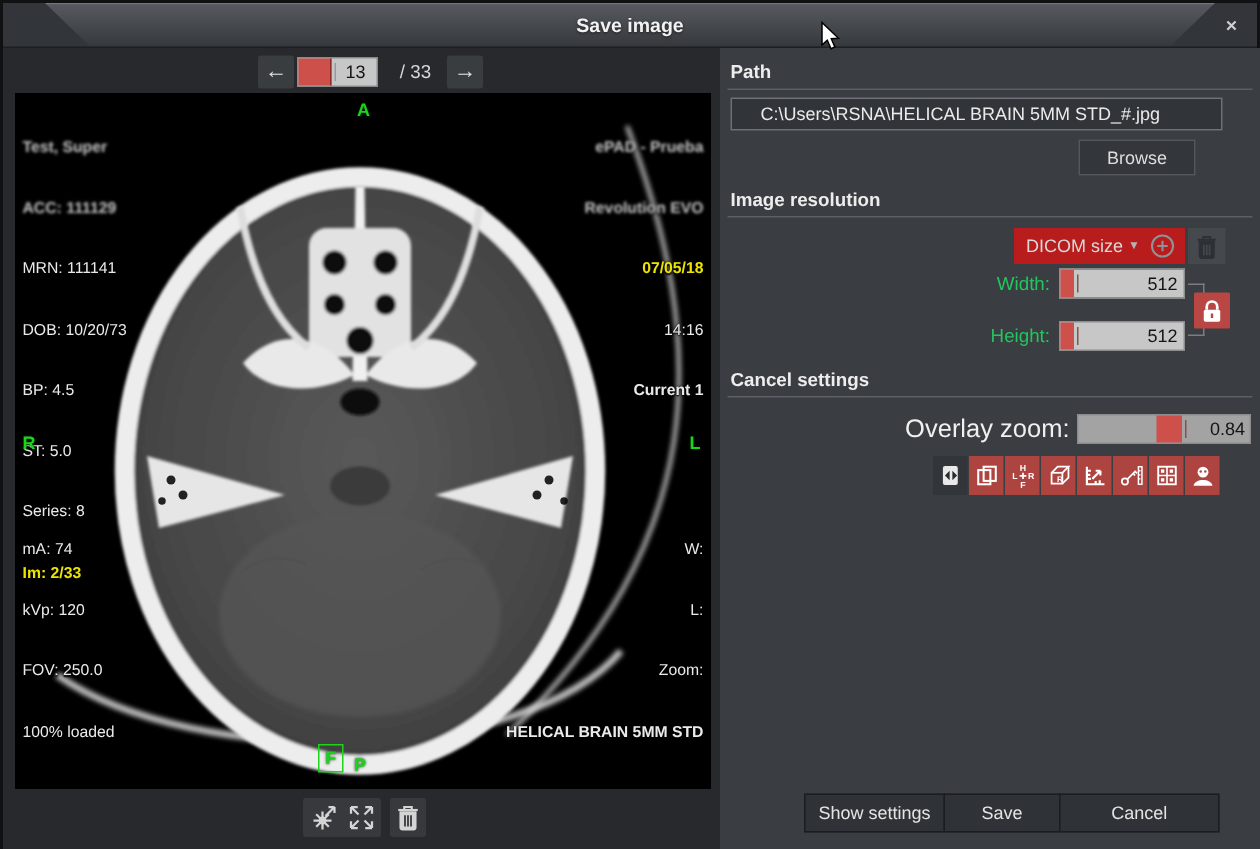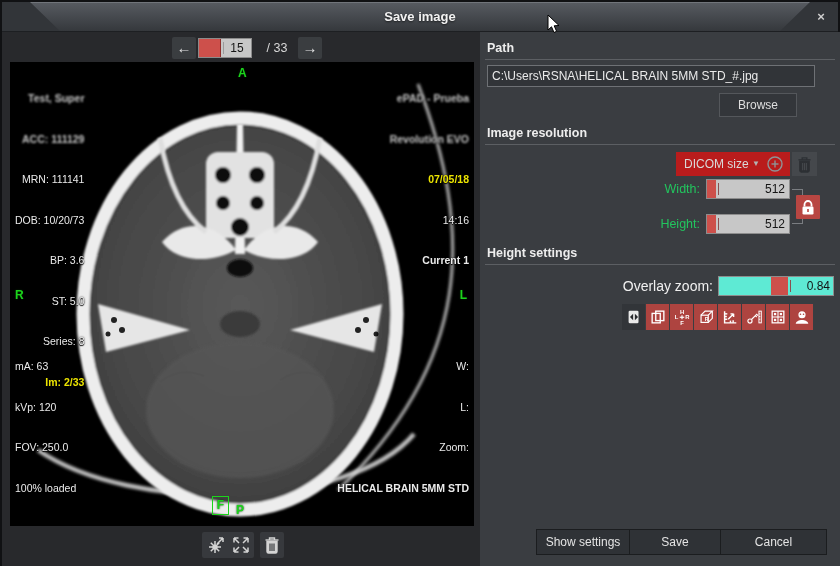--- a/index.html
+++ b/index.html
@@ -38,21 +38,21 @@
                      color:#161616; font-size:12px; text-align:center; line-height:18px; }
   #nav-total { position:absolute; left:256px; top:2px; width:38px; color:#d8d8d8;
                font-size:12.5px; line-height:18px; text-align:center; }
 
   
   #ctimage { position:absolute; left:8px; top:30px; width:464px; height:464px;
              background:#000; overflow:hidden; }
   .ovl { position:absolute; font-size:10.5px; line-height:13.5px; color:#eaeaea;
          text-shadow:0 0 2px #000, 0 1px 1px #000; white-space:pre; }
   .ovl div { pointer-events:none; }
-  #ovl-tl { left:5px; top:3px;text-align:right; }
+  #ovl-tl { left:5px; top:3px; }
   #ovl-tr { right:5px; top:3px; text-align:right; }
   #ovl-bl { left:5px; bottom:4px; }
   #ovl-br { right:5px; bottom:4px; text-align:right; }
   .blurred { filter:blur(1.1px); color:#c4c4c4; font-weight:bold; }
   .yellow  { color:#ece400; font-weight:bold; }
   .boldln  { font-weight:bold; }
   .marker { position:absolute; color:#1cd41c; font-size:12px; font-weight:bold;
             text-shadow:0 0 2px #003300; }
   #mk-a { left:228px; top:4px; }
   #mk-r { left:5px; top:226px; }
@@ -69,21 +69,21 @@
   .vtbtn svg { position:absolute; top:4px; }
 
   
   #rightcol { position:absolute; left:478px; top:30px; width:360px; height:534px;
               background:#3a3d41; }
   .sechdr { position:absolute; left:7px; color:#ededed; font-size:12.5px; font-weight:bold; }
   .secline { position:absolute; left:5px; right:5px; height:1px; background:#5c5f63; }
 
   #path-input { position:absolute; left:7px; top:33px; width:328px; height:22px;
                 background:#313438; border:1px solid #6e7175; color:#eaeaea;
-                font-size:12px; padding:0 4px; font-family:"Liberation Sans",sans-serif; }
+                font-size:12px; padding:0 19px; font-family:"Liberation Sans",sans-serif; }
   #browse-btn { position:absolute; left:239px; top:61px; width:78px; height:24px;
                 background:#33363a; border:1px solid #54575b; color:#dedede;
                 font-size:12px; font-family:"Liberation Sans",sans-serif; }
 
   #preset-strip { position:absolute; left:196px; top:120px; width:114px; height:24px;
                   background:#b91c1c; }
   #preset-label { position:absolute; left:8px; top:0; line-height:24px; color:#d9d9d9; font-size:12px; }
   #preset-caret { position:absolute; left:76px; top:0; line-height:24px; color:#b3b3b3; font-size:8px; }
   #preset-add { position:absolute; left:90px; top:3px; width:18px; height:18px; }
   #preset-trash { position:absolute; left:312px; top:120px; width:25px; height:24px;
@@ -97,38 +97,38 @@
   .dragslider .val { position:absolute; right:4px; top:0; color:#151515; font-size:12px;
                      line-height:18px; }
   #bracket { position:absolute; left:312px; top:157px; width:11px; height:35px;
              border-top:1px solid #7a7d81; border-right:1px solid #7a7d81;
              border-bottom:1px solid #7a7d81; }
   #lock-btn { position:absolute; left:316px; top:163px; width:24px; height:24px;
               background:#b84642; border-radius:1px; }
   #lock-btn svg { position:absolute; left:4px; top:3px; }
 
   #ovzoom-label { position:absolute; left:60px; top:244px; width:173px; text-align:right;
-                  color:#f0f0f0; font-size:14px; line-height:20px; }
+                  color:#f0f0f0; font-size:17px; line-height:20px; }
   #ovzoom-slider { position:absolute; left:238px; top:244px; width:116px; height:20px;
-                   background:#5eead4; border:1px solid #8d8d8d; }
+                   background:#a3a3a3; border:1px solid #8d8d8d; }
   #ovzoom-slider .red { position:absolute; left:52px; top:0; width:17px; height:100%;
                         background:#cd504b; }
   #ovzoom-slider .tick { position:absolute; left:71px; top:3px; width:1px; height:12px; background:#8a5050; }
   #ovzoom-slider .val { position:absolute; right:3px; top:0; color:#151515; font-size:12px; line-height:18px; }
 
   #ovicons { position:absolute; left:142px; top:272px; height:26px; display:flex; gap:1px; }
   .ovbtn { width:23px; height:26px; background:#ae4440; border:0; position:relative; padding:0; }
   .ovbtn.off { background:#323539; }
   .ovbtn svg { position:absolute; left:2.5px; top:4px; }
 
   #footer { position:absolute; left:57px; top:497px; height:26px; display:flex;align-items:center; }
   .fbtn { height:26px; background:#2f3236; border:1px solid #1b1d1f; color:#e4e4e4;
           font-size:12px; font-family:"Liberation Sans",sans-serif; margin-left:-1px; }
   #btn-showsettings { width:94px; }
-  #btn-save { width:92px; }
+  #btn-save { width:78px; }
   #btn-cancel { width:107px; }
 
   #cursor { position:absolute; left:545px; top:12px; pointer-events:none; z-index:50; }
 </style>
 </head>
 <body>
 
 <div id="window">
 
   <div id="titlebar">
@@ -136,21 +136,21 @@
     <div id="titletext">Save image</div>
     <div id="closebtn">×</div>
   </div>
 
   <div id="leftcol">
     <div id="navrow">
       <div class="navbtn" style="left:170px;">←</div>
       <div id="nav-slider">
         <div class="red"></div>
         <div class="tick"></div>
-        <div class="val">15</div>
+        <div class="val">13</div>
       </div>
       <div id="nav-total">/ 33</div>
       <div class="navbtn" style="left:296px;">→</div>
     </div>
 
     <div id="ctimage">
       <svg width="464" height="464" viewBox="0 0 464 464">
         <defs>
           <radialGradient id="br" cx="50%" cy="48%" r="62%">
             <stop offset="0%" stop-color="#595959"></stop>
@@ -199,34 +199,34 @@
             <path d="M270,318 q22,-14 44,-2"></path>
           <path d="M170,400 q60,24 124,-2"></path>
         </g>
       </svg>
 
       <div id="ovl-tl" class="ovl">
         <div class="blurred">Test, Super</div>
         <div class="blurred">ACC: 111129</div>
         <div>MRN: 111141</div>
         <div>DOB: 10/20/73</div>
-        <div>BP: 3.6</div>
+        <div>BP: 4.5</div>
         <div>ST: 5.0</div>
         <div>Series: 8</div>
         <div class="yellow">Im: 2/33</div>
       </div>
       <div id="ovl-tr" class="ovl">
         <div class="blurred">ePAD - Prueba</div>
         <div class="blurred">Revolution EVO</div>
         <div class="yellow">07/05/18</div>
         <div>14:16</div>
         <div class="boldln">Current 1</div>
       </div>
       <div id="ovl-bl" class="ovl">
-        <div>mA: 63</div>
+        <div>mA: 74</div>
         <div>kVp: 120</div>
         <div>FOV: 250.0</div>
         <div>100% loaded</div>
       </div>
       <div id="ovl-br" class="ovl">
         <div>W:</div>
         <div>L:</div>
         <div>Zoom:</div>
         <div class="boldln">HELICAL BRAIN 5MM STD</div>
       </div>
@@ -324,21 +324,21 @@
     </div>
     <div id="bracket"></div>
     <div id="lock-btn">
       <svg width="16" height="18" viewBox="0 0 16 18">
         <path d="M4.5,8.5 V6.5 a3.5,3.5 0 0 1 7,0 V8.5" stroke="#fff" stroke-width="1.8" fill="none"></path>
         <rect x="2.5" y="8.5" width="11" height="8" rx="1.2" fill="#fff"></rect>
         <rect x="7.2" y="11" width="1.6" height="3" fill="#b84642"></rect>
       </svg>
     </div>
 
-    <div class="sechdr" style="top:214px;">Height settings</div>
+    <div class="sechdr" style="top:214px;">Cancel settings</div>
     <div class="secline" style="top:232px;"></div>
 
     <div id="ovzoom-label">Overlay zoom:</div>
     <div id="ovzoom-slider">
       <div class="red"></div>
       <div class="tick"></div>
       <div class="val">0.84</div>
     </div>
 
     <div id="ovicons">

